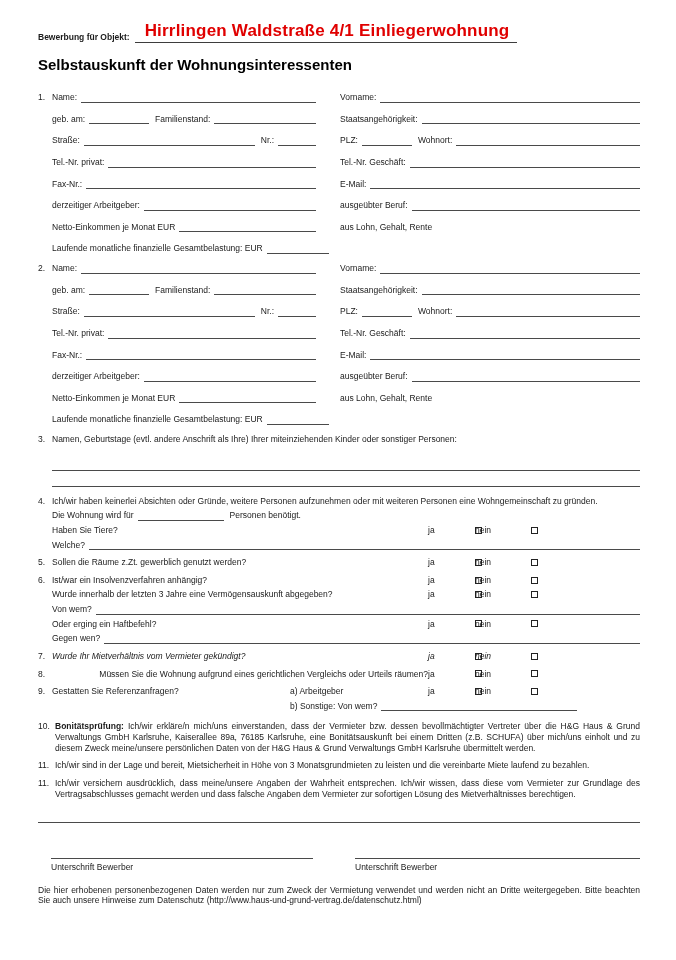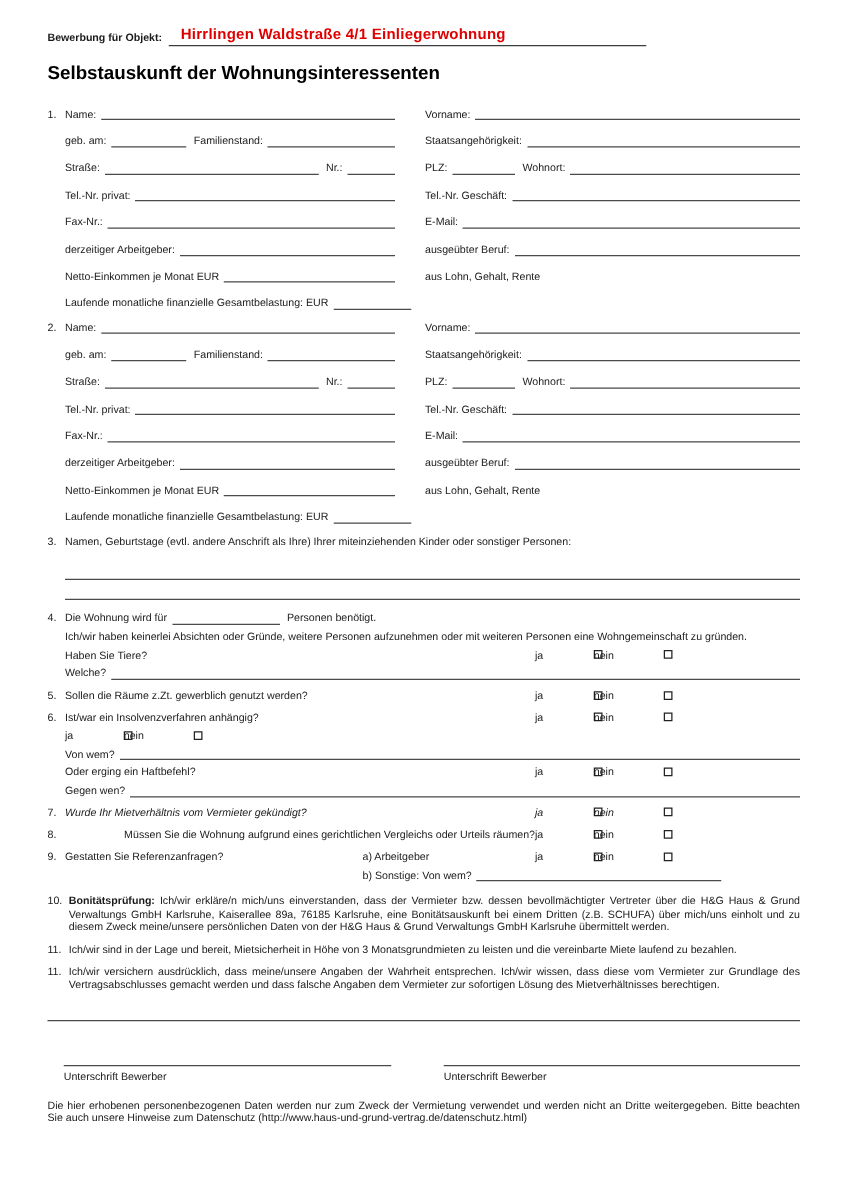--- a/index.html
+++ b/index.html
@@ -8,21 +8,21 @@
   .page {
     width:676px; height:960px; background:#ffffff; color:#1a1a1a;
     font-size:8.5px; line-height:1.25;
     padding:20px 36px 8px 38px; position:relative; overflow:hidden;
   }
 
   
   .hdr-row { display:flex; align-items:flex-end; }
   .hdr-label { white-space:nowrap; font-weight:bold; padding-bottom:1px; }
   .hdr-line { width:382px; border-bottom:1px solid #3d3d3d; margin-left:5px; padding:0 0 1px 10px; white-space:nowrap; }
-  .obj-value { color:#e00000; font-weight:bold; font-size:12px; letter-spacing:0.2px; }
+  .obj-value { color:#e00000; font-weight:bold; font-size:17px; letter-spacing:0.2px; }
   .title { font-size:15px; font-weight:bold; margin:13px 0 17px 0; color:#000; }
 
   
   .person-section { position:relative; padding-left:14px; margin-bottom:9px; }
   .num { position:absolute; left:0; top:0; }
   .prow { display:flex; margin-bottom:11px; }
   .pl { width:288px; display:flex; padding-right:24px; }
   .pr { flex:1; display:flex; }
   .lab { white-space:nowrap; }
   .ml { margin-left:6px; }
@@ -238,26 +238,26 @@
   <div class="qitem" style="margin-bottom:9px;">
     <span class="num">3.</span>
     <div>Namen, Geburtstage (evtl. andere Anschrift als Ihre) Ihrer miteinziehenden Kinder oder sonstiger Personen:</div>
     <div class="wline first"></div>
     <div class="wline"></div>
   </div>
 
   <div class="qitem">
     <span class="num">4.</span>
     <div class="qrow">
+      <span>Ich/wir haben keinerlei Absichten oder Gründe, weitere Personen aufzunehmen oder mit weiteren Personen eine Wohngemeinschaft zu gründen.</span>
+    </div>
+    <div class="qrow">
       <span class="lab">Die Wohnung wird für</span>
       <span class="fill" style="width:86px"></span>
       <span class="lab ml">Personen benötigt.</span>
-    </div>
-    <div class="qrow">
-      <span>Ich/wir haben keinerlei Absichten oder Gründe, weitere Personen aufzunehmen oder mit weiteren Personen eine Wohngemeinschaft zu gründen.</span>
     </div>
     <div class="qrow">
       <span class="qtext">Haben Sie Tiere?</span>
       <span class="jn">
         <span class="jn-item">
             <span>ja</span>
             <span class="cb"></span>
           </span>
         <span class="jn-item">
             <span>nein</span>
@@ -297,20 +297,21 @@
             <span>ja</span>
             <span class="cb"></span>
           </span>
         <span class="jn-item">
             <span>nein</span>
             <span class="cb"></span>
           </span>
       </span>
     </div>
     <div class="qrow">
+      <span class="qtext">Wurde innerhalb der letzten 3 Jahre eine Vermögensauskunft abgegeben?</span>
       <span class="jn">
         <span class="jn-item">
             <span>ja</span>
             <span class="cb"></span>
           </span>
         <span class="jn-item">
             <span>nein</span>
             <span class="cb"></span>
           </span>
       </span>

